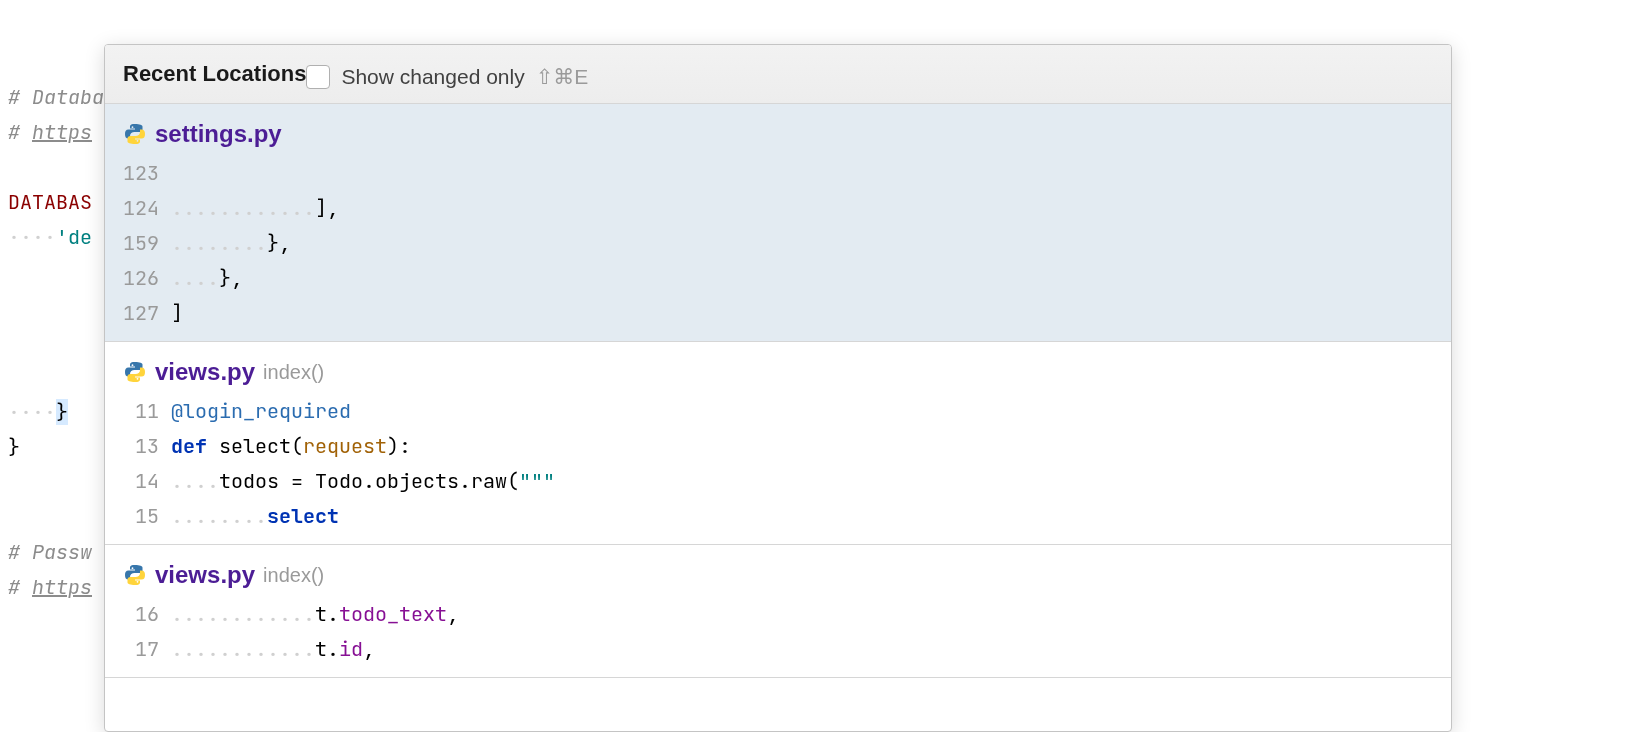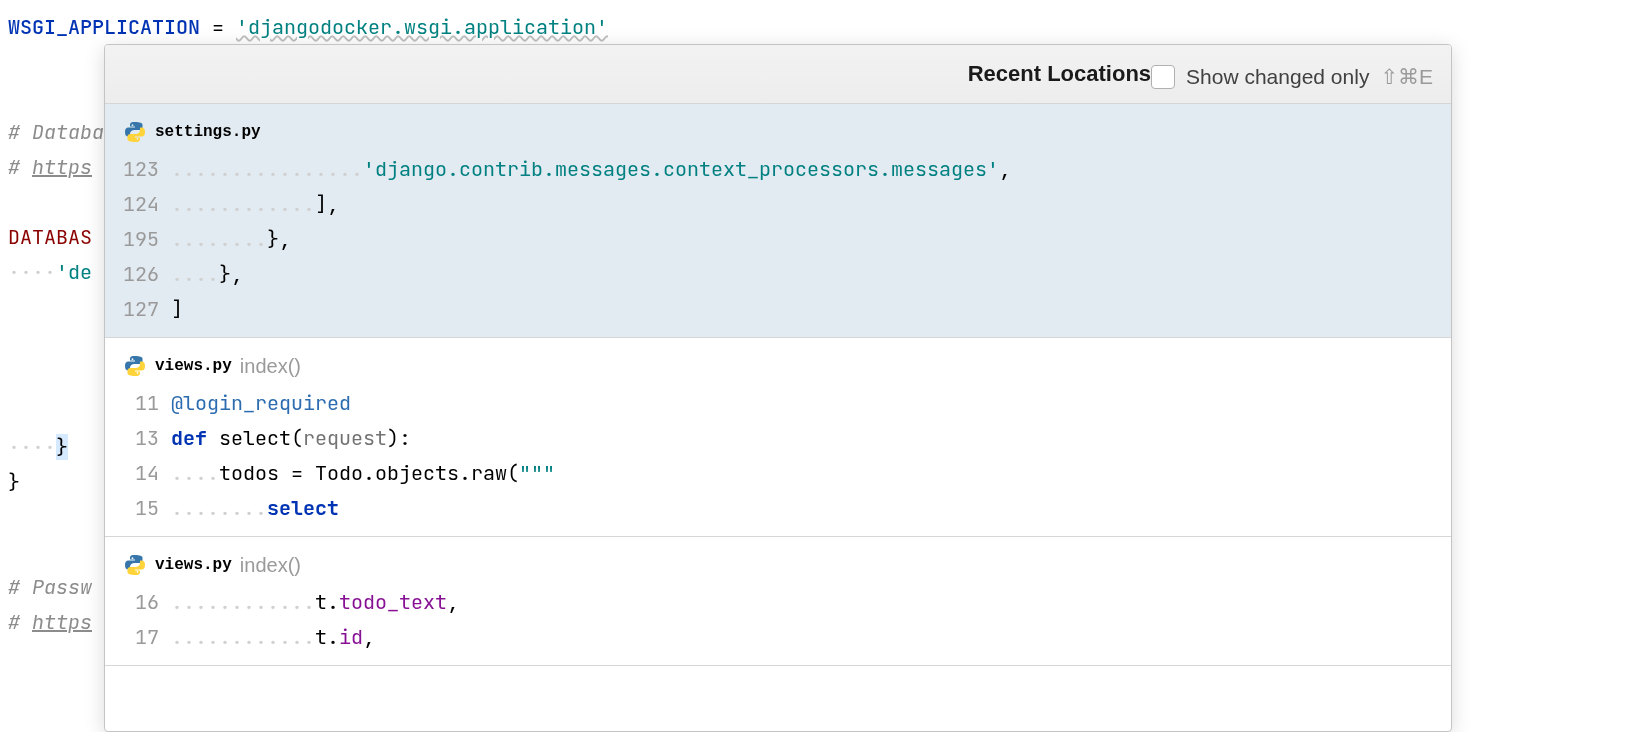--- a/index.html
+++ b/index.html
@@ -44,21 +44,21 @@
       overflow: hidden;
       display: flex;
       flex-direction: column;
     }
     .popup-header {
       background: linear-gradient(#F2F2F2, #EDEDED);
       border-bottom: 1px solid #D6D6D6;
       padding: 14px 18px;
       display: flex;
       align-items: center;
-      justify-content: flex-end;
+      justify-content: flex-start;
       font-family: -apple-system, 'Segoe UI', Arial, sans-serif;
     }
     .popup-title {
       font-weight: 700;
       font-size: 22px;
       color: #1A1A1A;
     }
     .header-right {
       display: flex;
       align-items: center;
@@ -88,23 +88,23 @@
     .py-icon {
       width: 24px;
       height: 24px;
       display: flex;
       align-items: center;
       justify-content: center;
     }
     .py-icon svg { width: 24px; height: 24px; }
     .file-name {
       font-weight: 700;
-      font-size: 16px;
-      color: #000000;
-      font-family: Liberation Mono, monospace;
+      font-size: 24px;
+      color: #4c1d95;
+      font-family: Liberation Sans, sans-serif;
     }
     .func-name {
       font-size: 20px;
       color: #9A9A9A;
       font-family: -apple-system, 'Segoe UI', Arial, sans-serif;
     }
     .code-snippet { padding-left: 18px; }
     .code-line {
       display: flex;
       line-height: 35px;
@@ -113,29 +113,28 @@
       width: 48px;
       text-align: right;
       color: #9A9A9A;
       padding-right: 12px;
       flex-shrink: 0;
     }
     .code-content { white-space: pre; }
     .decor { color: #2B6CB0; }
     .def-kw { color: #0033B3; font-weight: 600; }
     .fn-name { color: #000; }
-    .param { color: #737373; }
+    .param { color: #a16207; }
     .attr { color: #871094; }
     .sql-kw { color: #0033B3; font-weight: 600; }
   </style>
 </head>
 <body>
 
 <div class="editor-bg">
-    <div class="editor-line"><span class="kw">WSGI_APPLICATION</span><span class="var"> = </span><span class="str-wavy">'djangodocker.wsgi.application'</span></div>
     <div class="editor-line">&nbsp;</div>
     <div class="editor-line">&nbsp;</div>
     <div class="editor-line"><span class="comment"># Databa</span></div>
     <div class="editor-line"><span class="comment"># </span><span class="comment-link">https</span></div>
     <div class="editor-line">&nbsp;</div>
     <div class="editor-line"><span class="db">DATABAS</span></div>
     <div class="editor-line"><span class="dots" style="color: rgb(208, 208, 208);">····</span><span class="str">'de</span></div>
     <div class="editor-line">&nbsp;</div>
     <div class="editor-line">&nbsp;</div>
     <div class="editor-line">&nbsp;</div>
@@ -166,28 +165,27 @@
                 <path fill="#3776AB" d="M11.5 2c-2.5 0-4.5.4-4.5 2.5v2h5v1H5.5C3 7.5 2 9 2 12s1 4.5 3.5 4.5H7v-2.5c0-2.5 2-4 4.5-4h5c2 0 3-1 3-2.5v-3C19.5 2.4 14 2 11.5 2zm-2 2.3a.9.9 0 110 1.8.9.9 0 010-1.8z"></path>
                 <path fill="#FFD43B" d="M12.5 22c2.5 0 4.5-.4 4.5-2.5v-2h-5v-1h6.5c2.5 0 3.5-1.5 3.5-4.5s-1-4.5-3.5-4.5H17v2.5c0 2.5-2 4-4.5 4h-5c-2 0-3 1-3 2.5v3c0 2.1 5.5 2.5 8 2.5zm2-2.3a.9.9 0 110-1.8.9.9 0 010 1.8z"></path>
               </g>
             </svg>
           </div>
           <span class="file-name">settings.py</span>
         </div>
         <div class="code-snippet">
           <div class="code-line">
             <div class="gutter">123</div>
-            <div class="code-content"><span class="dots" style="color: rgb(208, 208, 208);">................</span><span class="str">'django.contrib.messages.context_processors.messages'</span><span class="var">,</span></div>
           </div>
           <div class="code-line">
             <div class="gutter">124</div>
             <div class="code-content"><span class="dots" style="color: rgb(208, 208, 208);">............</span><span class="var">],</span></div>
           </div>
           <div class="code-line">
-            <div class="gutter">195</div>
+            <div class="gutter">159</div>
             <div class="code-content"><span class="dots" style="color: rgb(208, 208, 208);">........</span><span class="var">},</span></div>
           </div>
           <div class="code-line">
             <div class="gutter">126</div>
             <div class="code-content"><span class="dots" style="color: rgb(208, 208, 208);">....</span><span class="var">},</span></div>
           </div>
           <div class="code-line">
             <div class="gutter">127</div>
             <div class="code-content"><span class="var">]</span></div>
           </div>

